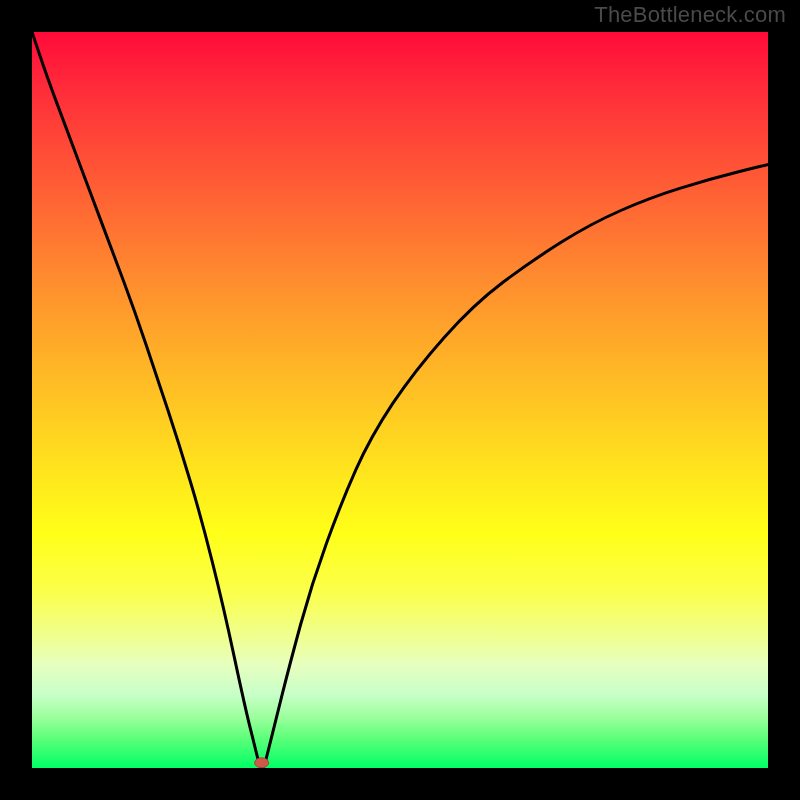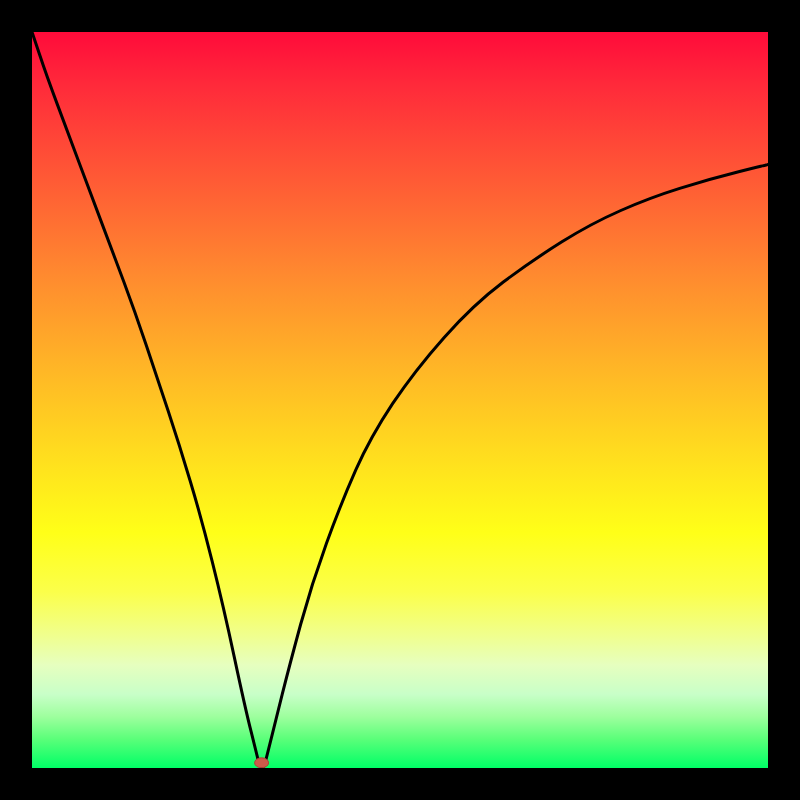--- a/index.html
+++ b/index.html
@@ -60,20 +60,21 @@
     inset: 0;
     width: 100%;
     height: 100%;
   }
 </style>
 </head>
 <body>
 
 <div class="outer">
 
+  <div class="watermark">TheBottleneck.com</div>
 
   <div class="plot-frame">
     <div class="plot-bg"></div>
 
     <svg class="curve" viewBox="0 0 736 736" preserveAspectRatio="none">
       <path id="curve-path" fill="none" stroke="#000" stroke-width="3" stroke-linecap="round" stroke-linejoin="round" d="M 0.0 0.0 Q 0.0 0.0 7.4 22.1 Q 14.7 44.2 25.8 73.6 Q 36.8 103.0 47.8 132.5 Q 58.9 161.9 69.9 191.4 Q 81.0 220.8 92.0 250.2 Q 103.0 279.7 114.1 312.8 Q 125.1 345.9 136.2 379.0 Q 147.2 412.2 158.2 449.0 Q 169.3 485.8 180.3 529.9 Q 191.4 574.1 202.4 625.6 Q 213.4 677.1 219.0 699.2 Q 224.5 721.3 226.3 728.6 Q 228.2 736.0 230.0 736.0 Q 231.8 736.0 233.7 728.6 Q 235.5 721.3 239.2 706.6 Q 242.9 691.8 250.2 662.4 Q 257.6 633.0 268.6 592.5 Q 279.7 552.0 294.4 511.5 Q 309.1 471.0 323.8 437.9 Q 338.6 404.8 360.6 371.7 Q 382.7 338.6 412.2 305.4 Q 441.6 272.3 471.0 250.2 Q 500.5 228.2 529.9 209.8 Q 559.4 191.4 588.8 178.5 Q 618.2 165.6 647.7 156.4 Q 677.1 147.2 706.6 139.8 T 736.0 132.5"></path>
       <ellipse id="marker-dot" rx="7" ry="5" fill="#cc5a4a" stroke="#a84438" stroke-width="1" cx="229.6" cy="730.8"></ellipse>
     </svg>
   </div>
 

